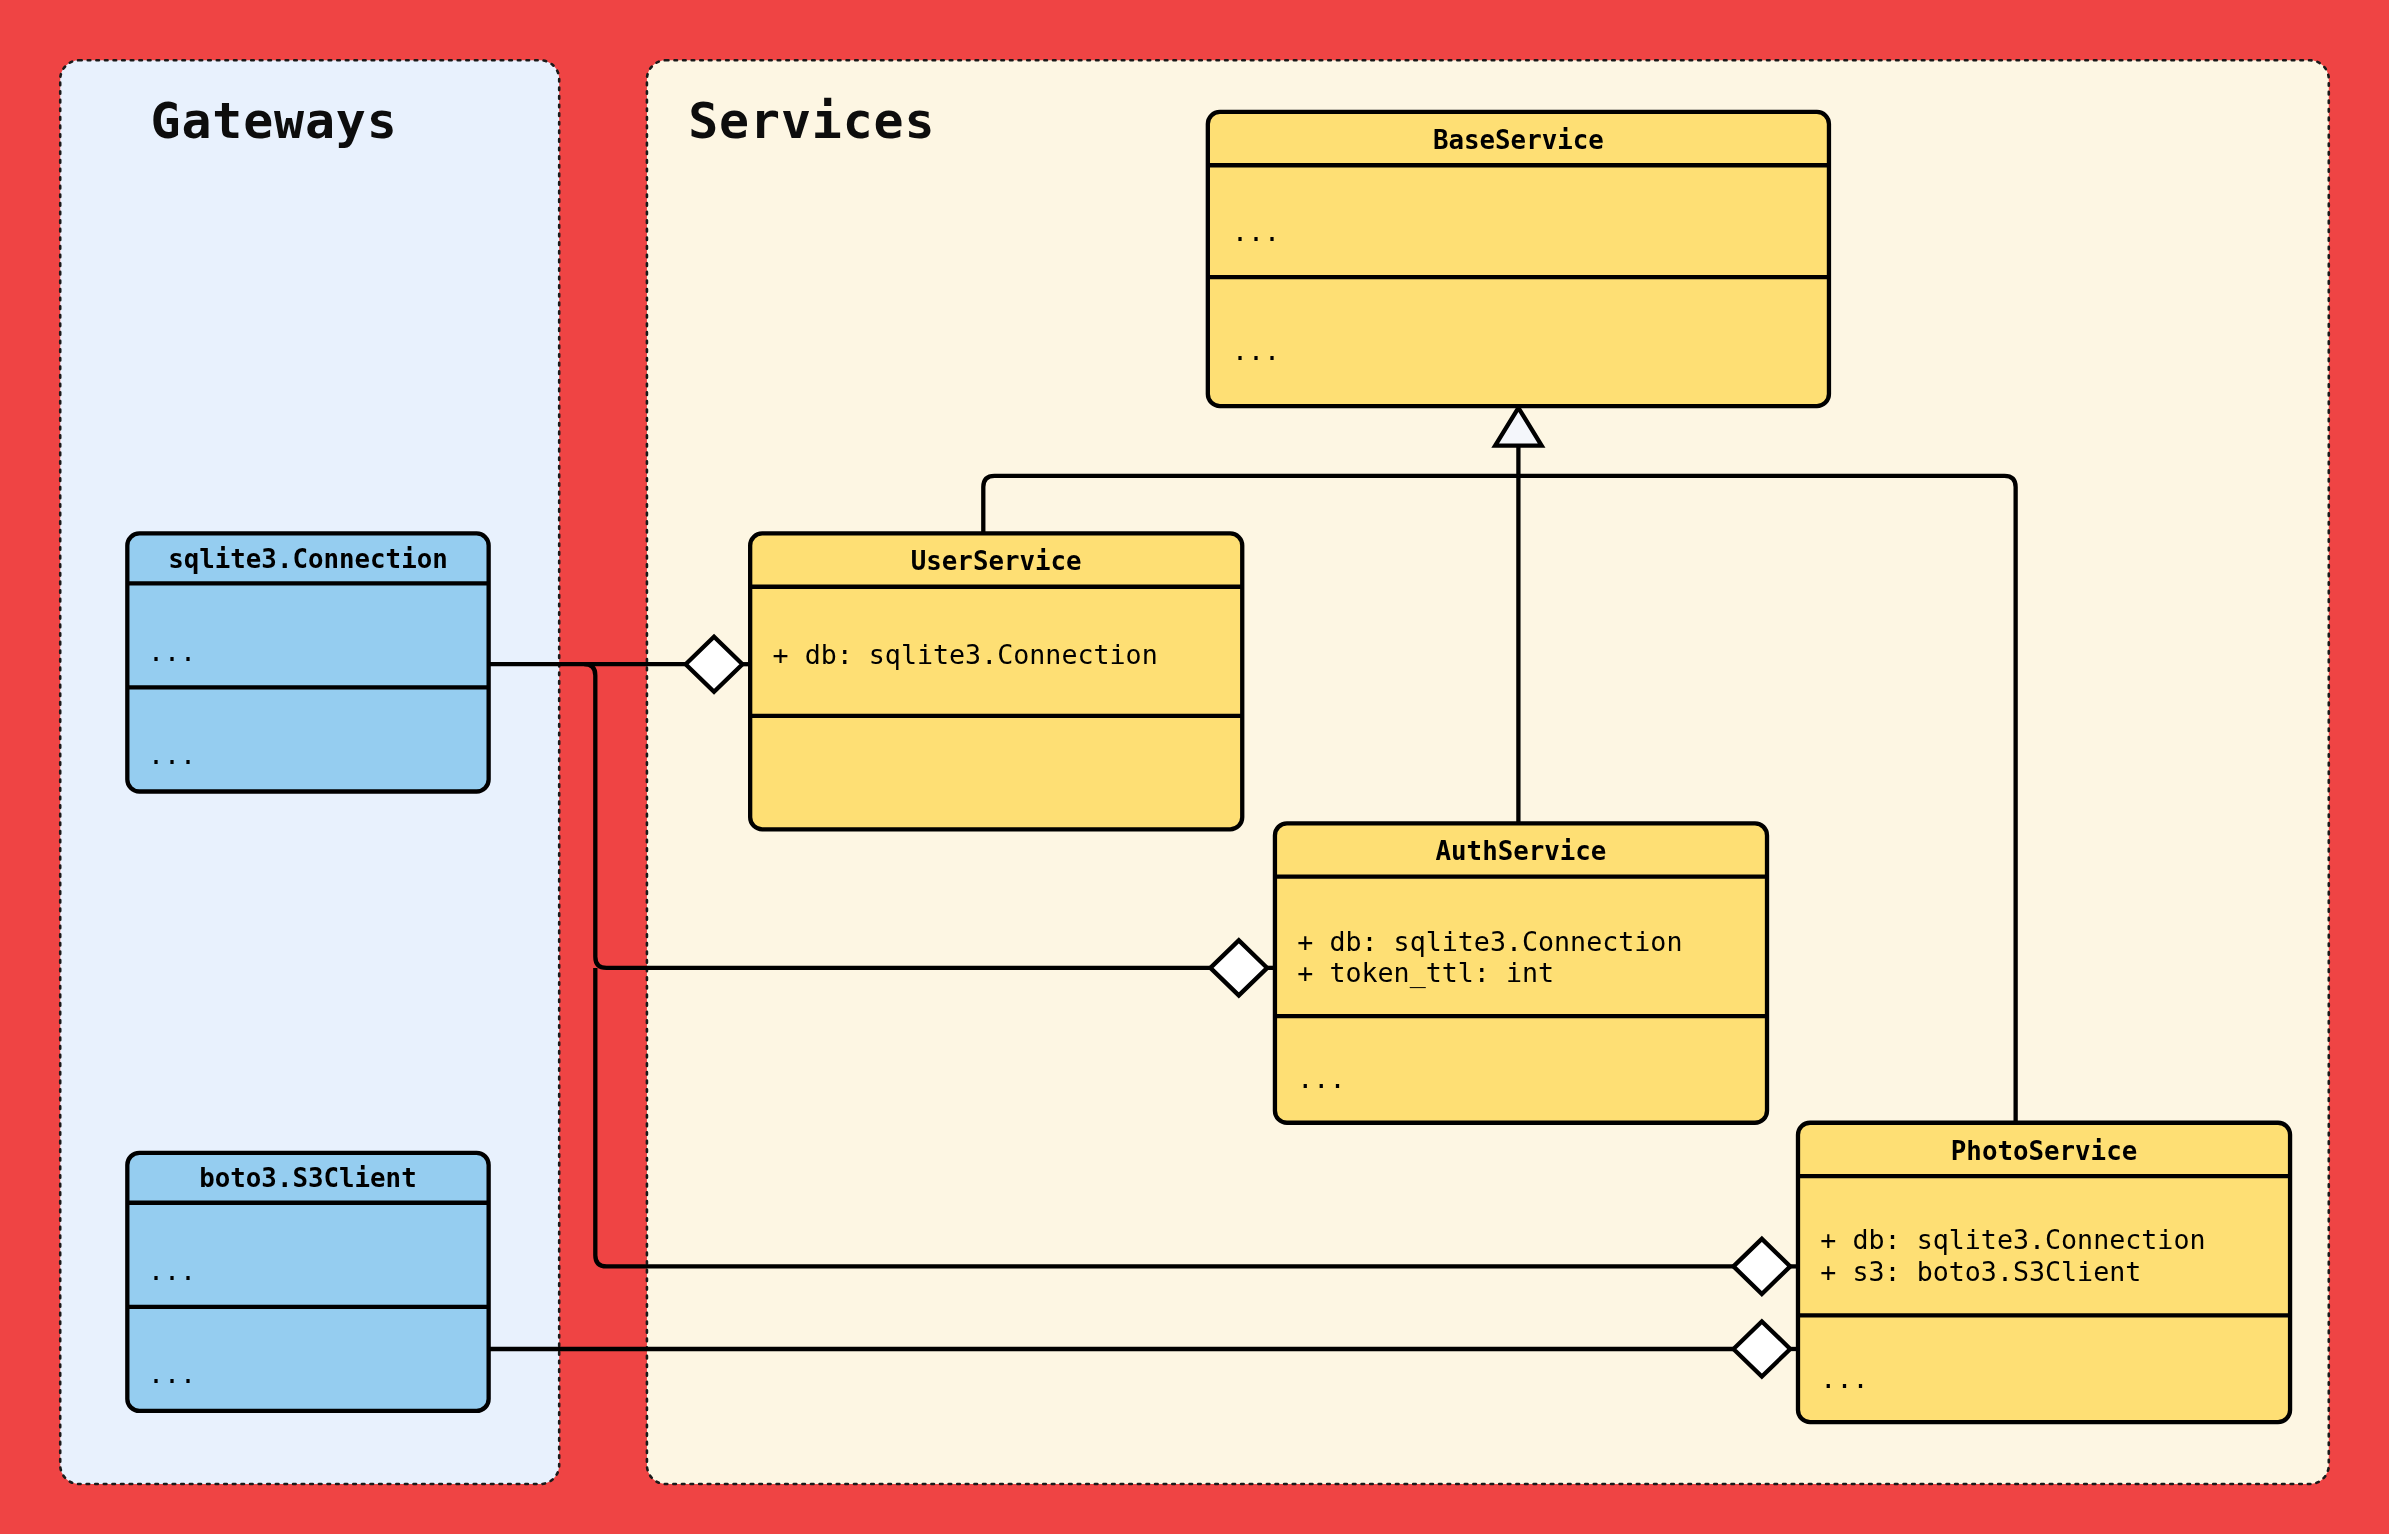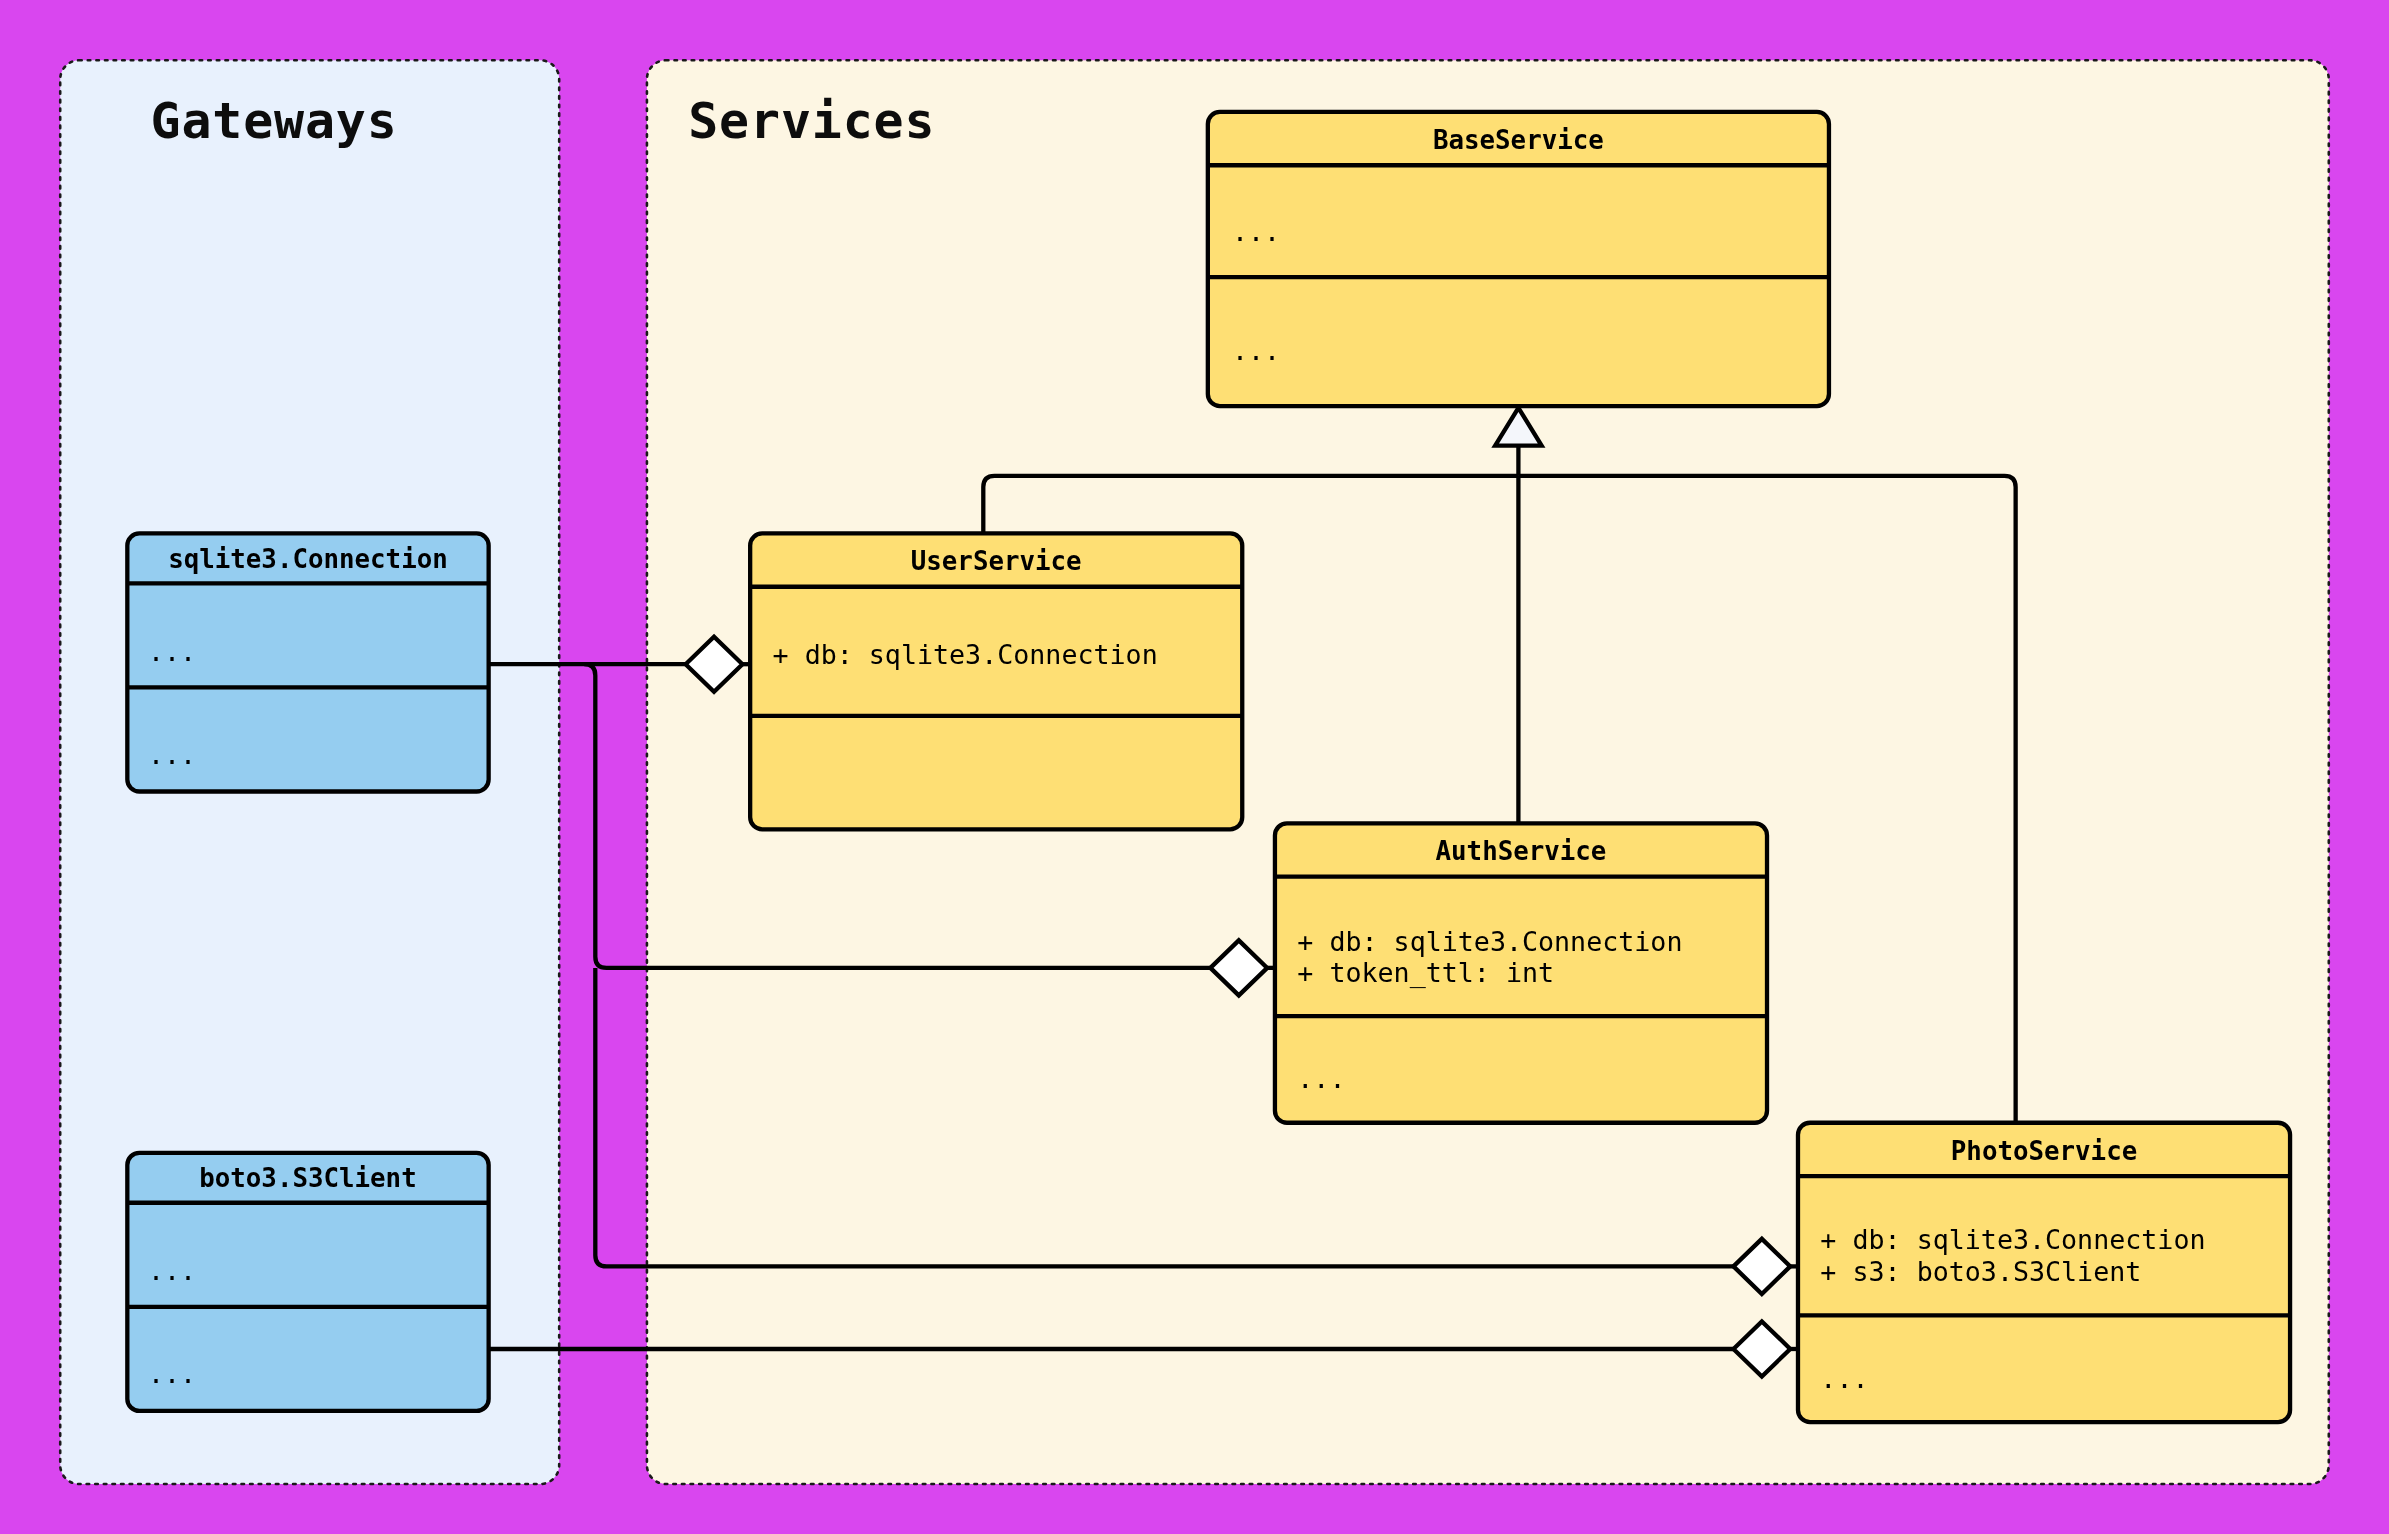--- a/index.html
+++ b/index.html
@@ -7,21 +7,21 @@
     padding: 0;
     background: #ffffff;
   }
   body {
     font-family: "DejaVu Sans Mono", "Liberation Mono", monospace;
   }
   #diagram-root {
     position: relative;
     width: 2389px;
     height: 1534px;
-    background: #d946ef;
+    background: #ef4444;
     overflow: hidden;
   }
   svg.canvas {
     position: absolute;
     top: 0; left: 0;
     width: 2389px;
     height: 1534px;
   }
   .pkg-rect {
     stroke: #1a1a1a;

